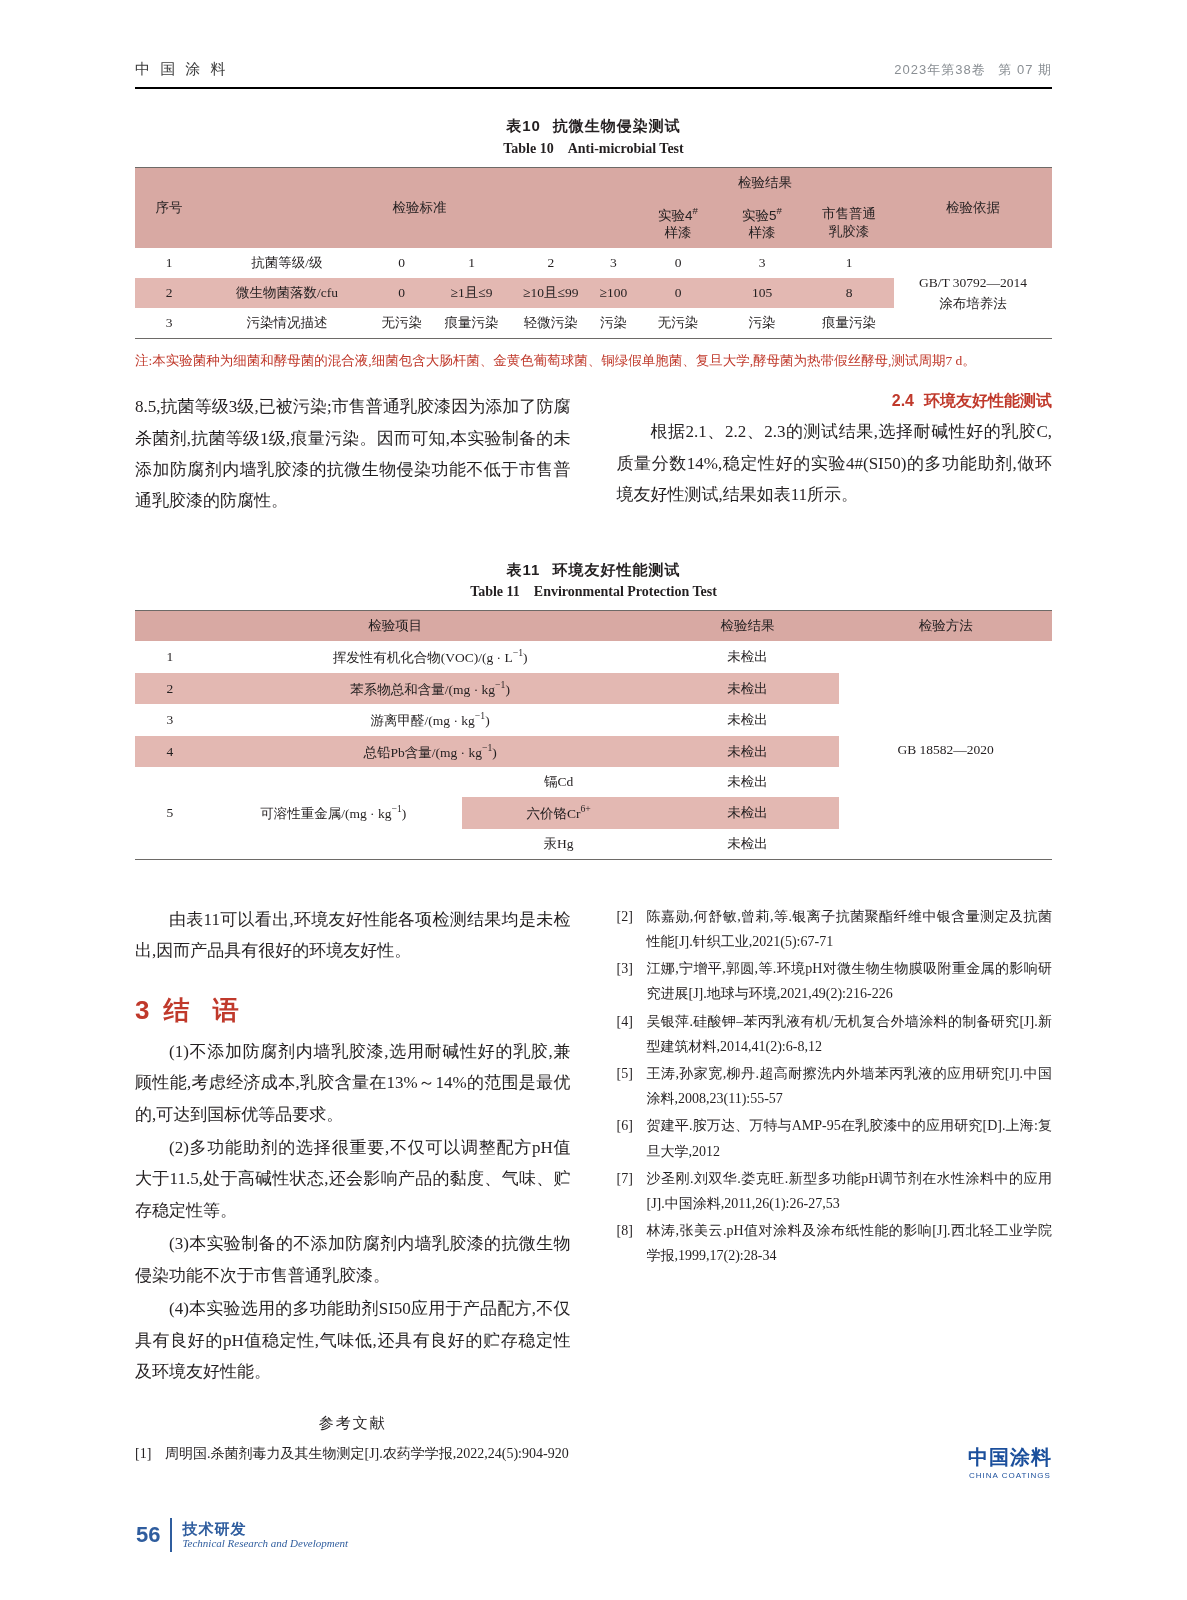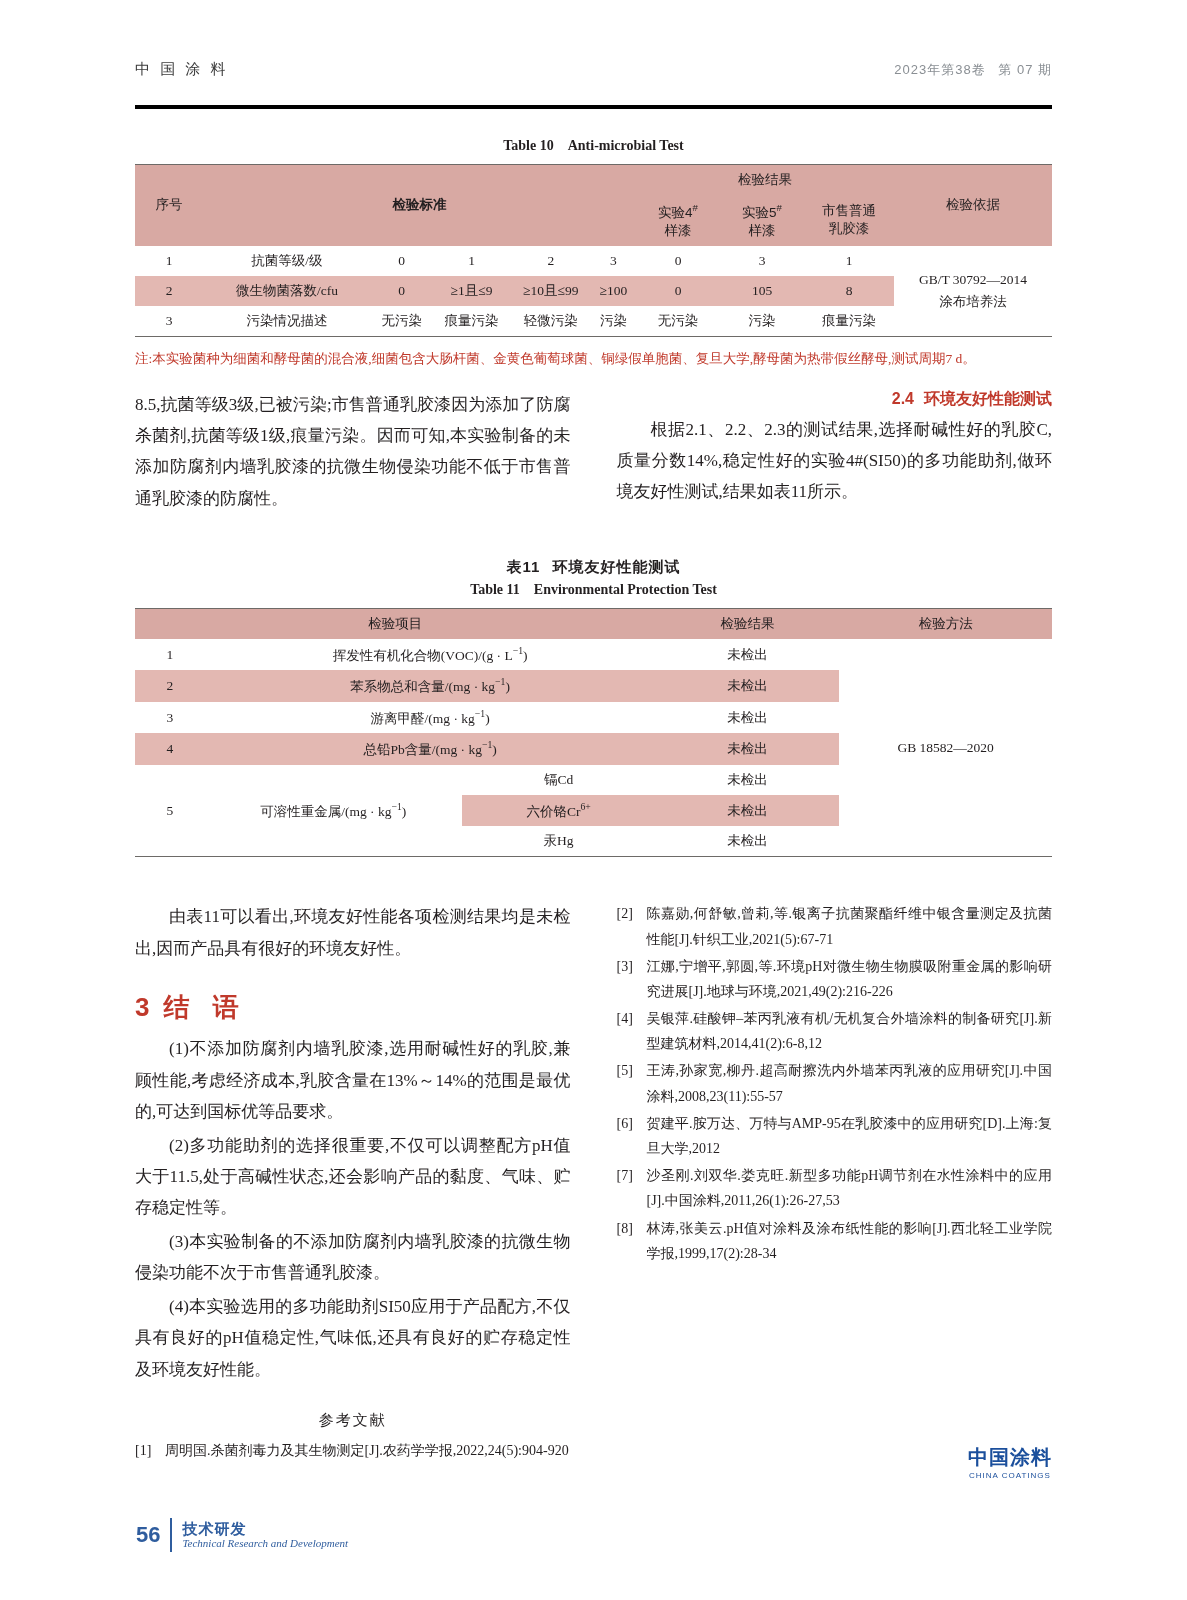--- a/index.html
+++ b/index.html
@@ -16,22 +16,22 @@
     background:#ffffff;
     margin:0 auto;
     box-sizing:border-box;
     padding:60px 135px 40px 135px;
   }
   
   .hdr{
     display:flex;
     align-items:flex-end;
     justify-content:space-between;
-    border-bottom:4px solid #000000;
-    padding-bottom:26px;
+    border-bottom:2px solid #000000;
+    padding-bottom:8px;
     margin-bottom:26px;
   }
   .hdr-left{
     font-family:"Liberation Sans", sans-serif;
     font-size:15px;
     letter-spacing:3px;
     color:#3b3b3b;
   }
   .hdr-right{
     font-family:"Liberation Sans", sans-serif;
@@ -205,30 +205,33 @@
 
   <div class="hdr">
     <div class="hdr-left">中 国 涂 料</div>
     <div class="hdr-right">
       <span>2023年第38卷</span>
       <span>第 07 期</span>
     </div>
   </div>
 
   <div class="tbl-cap">
+    <div class="cn">
+      <span class="num">表10</span><span>抗微生物侵染测试</span>
+    </div>
     <div class="en">
       <span class="num">Table 10</span><span>Anti-microbial Test</span>
     </div>
   </div>
 
   <table class="t10">
     <tbody>
         <tr class="hd-row">
       <td rowspan="2" style="width:60px;" class="lft">序号</td>
-      <td rowspan="2" colspan="5" style="width:400px;font-weight:bold;">检验标准</td>
+      <td rowspan="2" colspan="5" style="width:400px;">检验标准</td>
       <td colspan="3">检验结果</td>
       <td rowspan="2" style="width:150px;">检验依据</td>
     </tr>
     <tr class="hd-row">
       <td style="width:76px;line-height:1.35;">实验4<sup>#</sup><br>样漆</td>
       <td style="width:76px;line-height:1.35;">实验5<sup>#</sup><br>样漆</td>
       <td style="width:82px;line-height:1.35;">市售普通<br>乳胶漆</td>
     </tr>
 
     <tr>

